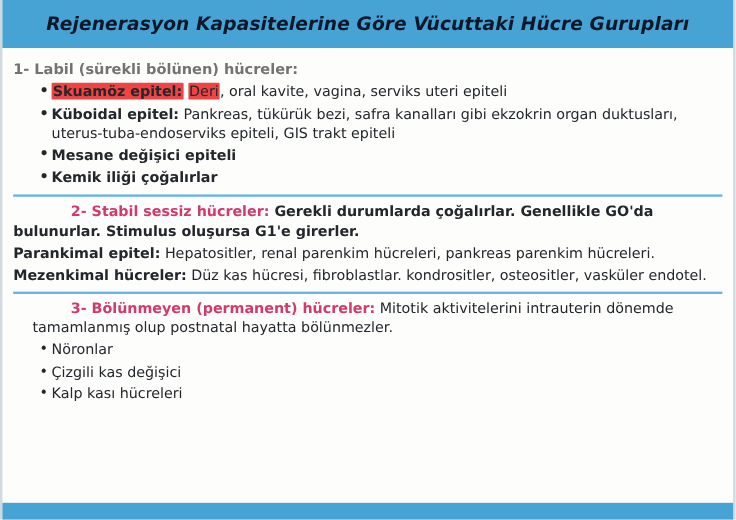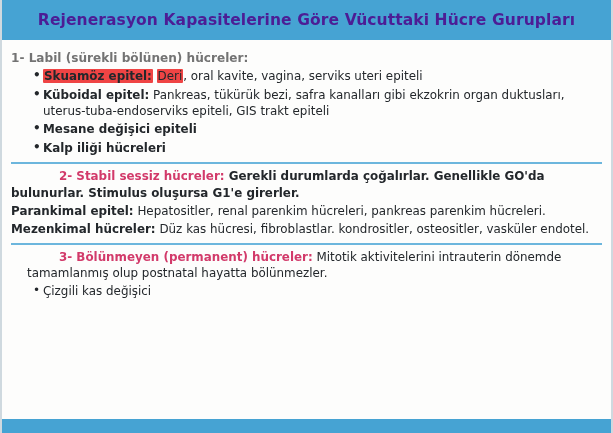--- a/index.html
+++ b/index.html
@@ -31,25 +31,26 @@
     flex: 0 0 auto;
     height: 40px;
     background: #46a3d3;
     display: flex;
     align-items: center;
     justify-content: center;
     padding: 0 10px;
     box-sizing: border-box;
   }
   .title-text {
-    color: #4c1d95;
+    color: #0f172a;
     font-size: 15.5px;
     font-weight: bold;
     letter-spacing: 0.1px;
     white-space: nowrap;
+    font-style: italic;
   }
 
   
   .content {
     flex: 1 1 auto;
     padding: 6px 9px 0 9px;
     box-sizing: border-box;
     overflow: hidden;
   }
 
@@ -145,21 +146,21 @@
         <li class="bold-item">
           <span class="hl">Skuamöz epitel:</span><span class="rest"> </span><span class="hl rest">Deri</span><span class="rest">, oral kavite, vagina, serviks uteri epiteli</span>
         </li>
         <li class="bold-item">
           <span>Küboidal epitel:</span><span class="rest"> Pankreas, tükürük bezi, safra kanalları gibi ekzokrin organ duktusları, uterus-tuba-endoserviks epiteli, GIS trakt epiteli</span>
         </li>
         <li class="bold-item">
           <span>Mesane değişici epiteli</span>
         </li>
         <li class="bold-item">
-          <span>Kalp iliği hücreleri</span>
+          <span>Kemik iliği çoğalırlar</span>
         </li>
       </ul>
     </div>
 
     <div class="divider"></div>
 
     <div class="section">
       <div class="para">
         <span class="lead-red">2- Stabil sessiz hücreler:</span><span class="b"> Gerekli durumlarda çoğalırlar. Genellikle GO'da bulunurlar. Stimulus oluşursa G1'e girerler.</span>
       </div>
@@ -175,21 +176,27 @@
 
     <div class="divider"></div>
 
     <div class="section">
       <div class="para hang">
         <span class="lead-red">3- Bölünmeyen (permanent) hücreler:</span><span class="n"> Mitotik aktivitelerini intrauterin dönemde tamamlanmış olup postnatal hayatta bölünmezler.</span>
       </div>
 
       <ul class="bullets">
         <li>
+          <span>Nöronlar</span>
+        </li>
+        <li>
           <span>Çizgili kas değişici</span>
+        </li>
+        <li>
+          <span>Kalp kası hücreleri</span>
         </li>
       </ul>
     </div>
 
   </div>
 
   <div class="footer-bar"></div>
 
 </div>
 

